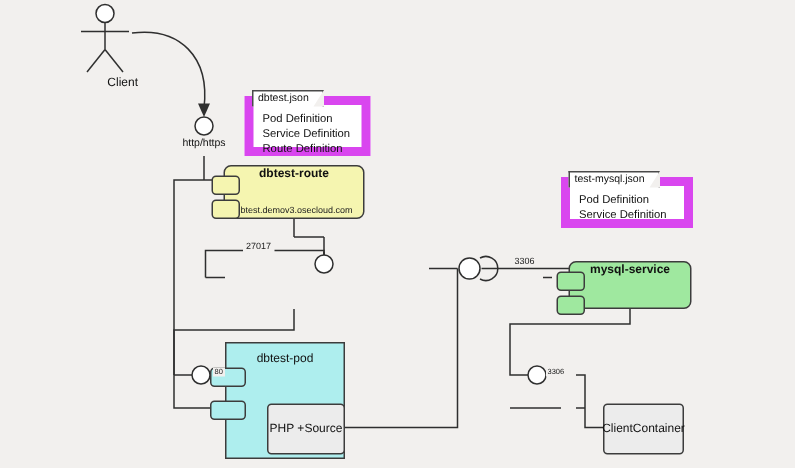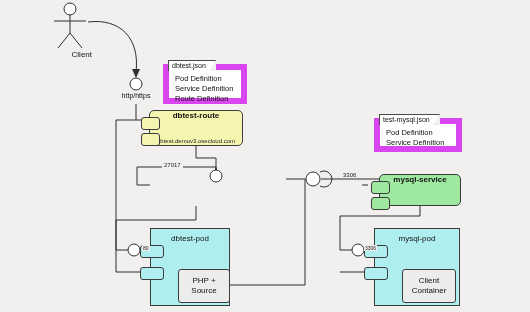--- a/index.html
+++ b/index.html
@@ -63,21 +63,21 @@
     font-size:8px;color:#111;
   }
   .pod-port{
     position:absolute;left:-11px;width:22px;height:11px;
     background:#aeeeee;border:1px solid #3c3c3c;border-radius:3px;
   }
 
   
   .container-box{
     position:absolute;background:#ececec;border:1px solid #3c3c3c;
-    border-radius:3px;display:flex;flex-direction:column;
+    border-radius:3px;display:flex;
     align-items:center;justify-content:center;text-align:center;
     font-size:8px;color:#111;line-height:10px;
   }
 
   
   .actor-label{
     position:absolute;font-size:8px;color:#111;white-space:nowrap;text-align:right;
   }
   .wire-label{
     position:absolute;font-size:6px;color:#222;background:#f2f0ee;
@@ -193,25 +193,20 @@
   <div class="pod" style="left:150px;top:228px;width:78px;height:76px;">
     <div class="pod-title">dbtest-pod</div>
     <span class="pod-port" style="top:16px;"></span>
     <span class="pod-port" style="top:38px;"></span>
   </div>
   <div class="container-box" style="left:178px;top:269px;width:50px;height:32px;">
     <div>PHP +</div>
     <div>Source</div>
   </div>
 
-  <div class="pod" style="left:374px;top:228px;width:84px;height:76px;">
-    <div class="pod-title">mysql-pod</div>
-    <span class="pod-port" style="top:16px;"></span>
-    <span class="pod-port" style="top:38px;"></span>
-  </div>
   <div class="container-box" style="left:402px;top:269px;width:52px;height:32px;">
     <div>Client</div>
     <div>Container</div>
   </div>
 
   <div class="wire-label" style="left:162px;top:162px;">27017</div>
   <div class="wire-label" style="left:341px;top:172px;">3306</div>
   <div class="wire-label tiny" style="left:142px;top:245px;">80</div>
   <div class="wire-label tiny" style="left:364px;top:245px;">3306</div>
 

